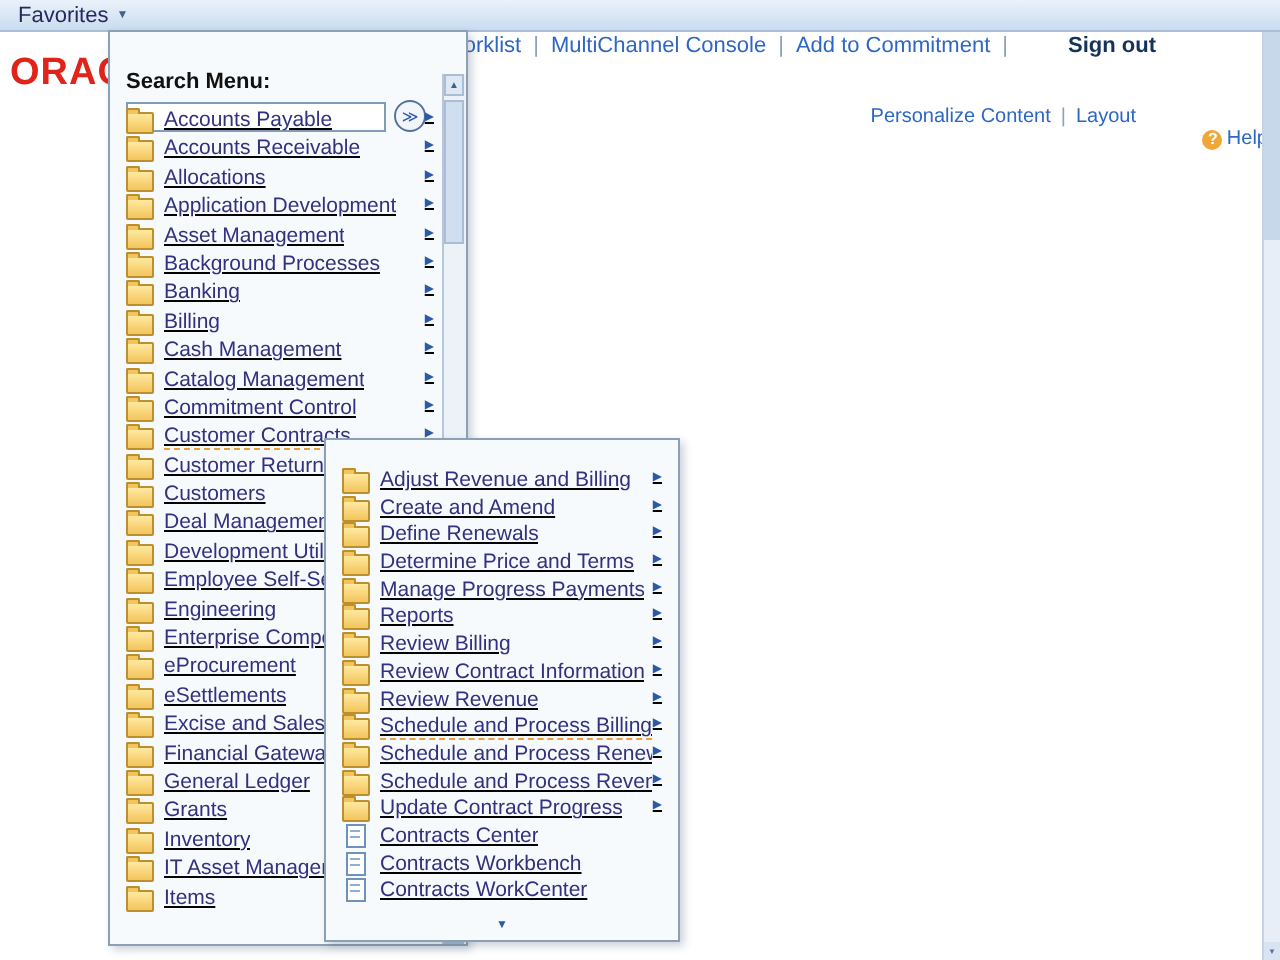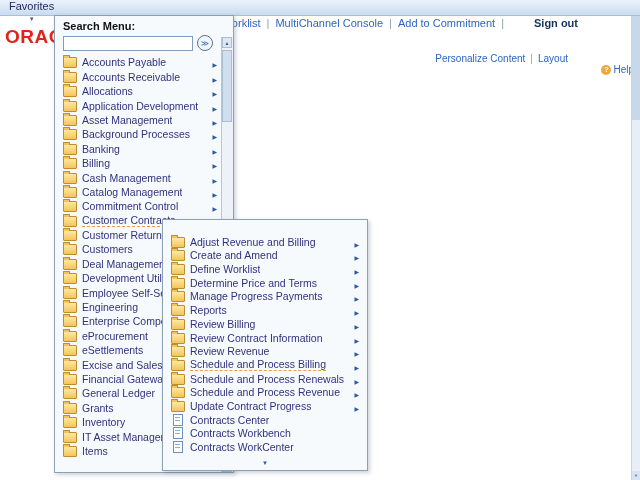--- a/index.html
+++ b/index.html
@@ -4,21 +4,21 @@
 <style>
   html,body{margin:0;padding:0;}
   body{width:640px;height:480px;position:relative;background:#ffffff;
        font-family:"Liberation Sans",sans-serif;font-size:11px;overflow:hidden;}
 
   
   #topbar{position:absolute;top:0;left:0;right:0;height:15px;
     background:linear-gradient(#eaf2fb,#c9dcef);border-bottom:1px solid #a9bfd8;
     display:flex;align-items:center;z-index:6;}
   .tb-btn{display:inline-flex;align-items:center;gap:4px;padding:0 9px;height:15px;
-    color:#27275e;cursor:pointer;flex-direction:column;}
+    color:#27275e;cursor:pointer;}
   .caret{font-size:6px;color:#44618c;}
 
   
   #navlinks{position:absolute;top:17px;right:62px;display:flex;align-items:center;
     gap:6px;white-space:nowrap;z-index:4;}
   #navlinks a{color:#2d66c3;text-decoration:none;cursor:pointer;}
   #navlinks .signout{color:#14335c;font-weight:bold;margin-left:24px;}
   .pipe{color:#8aa2bd;}
 
   #logo{position:absolute;left:5px;top:26px;color:#e2231a;font-size:19px;
@@ -29,35 +29,35 @@
   #helpbox{position:absolute;top:64px;right:6px;font-size:10px;display:flex;
     align-items:center;gap:2px;z-index:1;}
   .help-icon{width:10px;height:10px;border-radius:50%;background:#f0a73a;color:#fff;
     font-size:8px;font-weight:bold;display:flex;align-items:center;justify-content:center;}
   #helpbox a{color:#2d66c3;text-decoration:none;cursor:pointer;}
 
   
   .panel{position:absolute;background:#f7fafd;border:1px solid #8ba0b5;
     box-shadow:2px 2px 4px rgba(60,80,110,.25);}
   #main-panel{left:54px;top:15px;width:178px;height:456px;z-index:10;}
-  #sub-panel{left:162px;top:219px;width:206px;height:252px;z-index:11;
+  #sub-panel{left:162px;top:219px;width:178px;height:252px;z-index:11;
     padding-top:14px;box-sizing:border-box;}
 
-  .search-area{padding:4px 16px 0 8px;}
+  .search-area{padding:4px 16px 0 8px;margin-top:15px;}
   .search-label{font-weight:bold;color:#111111;font-size:11px;}
   .search-row{display:flex;align-items:center;gap:4px;margin-top:3px;}
   .search-input{width:124px;height:13px;border:1px solid #7f9db9;font-size:10px;
     padding:0 2px;background:#ffffff;font-family:"Liberation Sans",sans-serif;}
   .search-btn{width:14px;height:14px;border-radius:50%;border:1px solid #55749c;
     background:#f2f6fb;color:#2d5aa8;font-size:8px;display:flex;align-items:center;
     justify-content:center;cursor:pointer;flex:0 0 auto;}
 
   #mm-list{position:absolute;top:38px;left:0;right:11px;bottom:0;overflow:hidden;}
   #sub-list{position:absolute;top:14px;left:0;right:3px;bottom:0;overflow:hidden;}
-  .menu-item{display:flex;align-items:flex-end;height:14.4px;padding:0 3px 0 8px;cursor:pointer;}
+  .menu-item{display:flex;align-items:flex-start;height:14.4px;padding:0 3px 0 8px;cursor:pointer;text-decoration:underline;}
   #sub-panel .menu-item{height:13.7px;}
   .label{color:#31317e;white-space:nowrap;overflow:hidden;font-size:10.5px;}
   .active>.label{border-bottom:1px dashed #f0a03c;}
   .arrow{margin-left:auto;font-size:6px;color:#2d5aa8;padding-right:2px;flex:0 0 auto;}
 
   .ic{flex:0 0 auto;margin-right:5px;position:relative;}
   .ic-folder{width:12px;height:9px;background:linear-gradient(#ffe9a0,#f3c45c);
     border:1px solid #b98f2f;border-radius:1px;margin-top:2px;}
   .ic-folder::before{content:"";position:absolute;left:-1px;top:-3px;width:5px;height:2px;
     background:#f3c45c;border:1px solid #b98f2f;border-bottom:0;border-radius:1px 1px 0 0;}
@@ -290,21 +290,21 @@
         <span class="label">Adjust Revenue and Billing</span>
         <span class="arrow">▶</span>
       </div>
       <div class="menu-item">
         <span class="ic ic-folder"></span>
         <span class="label">Create and Amend</span>
         <span class="arrow">▶</span>
       </div>
       <div class="menu-item">
         <span class="ic ic-folder"></span>
-        <span class="label">Define Worklist</span>
+        <span class="label">Define Renewals</span>
         <span class="arrow">▶</span>
       </div>
       <div class="menu-item">
         <span class="ic ic-folder"></span>
         <span class="label">Determine Price and Terms</span>
         <span class="arrow">▶</span>
       </div>
       <div class="menu-item">
         <span class="ic ic-folder"></span>
         <span class="label">Manage Progress Payments</span>

